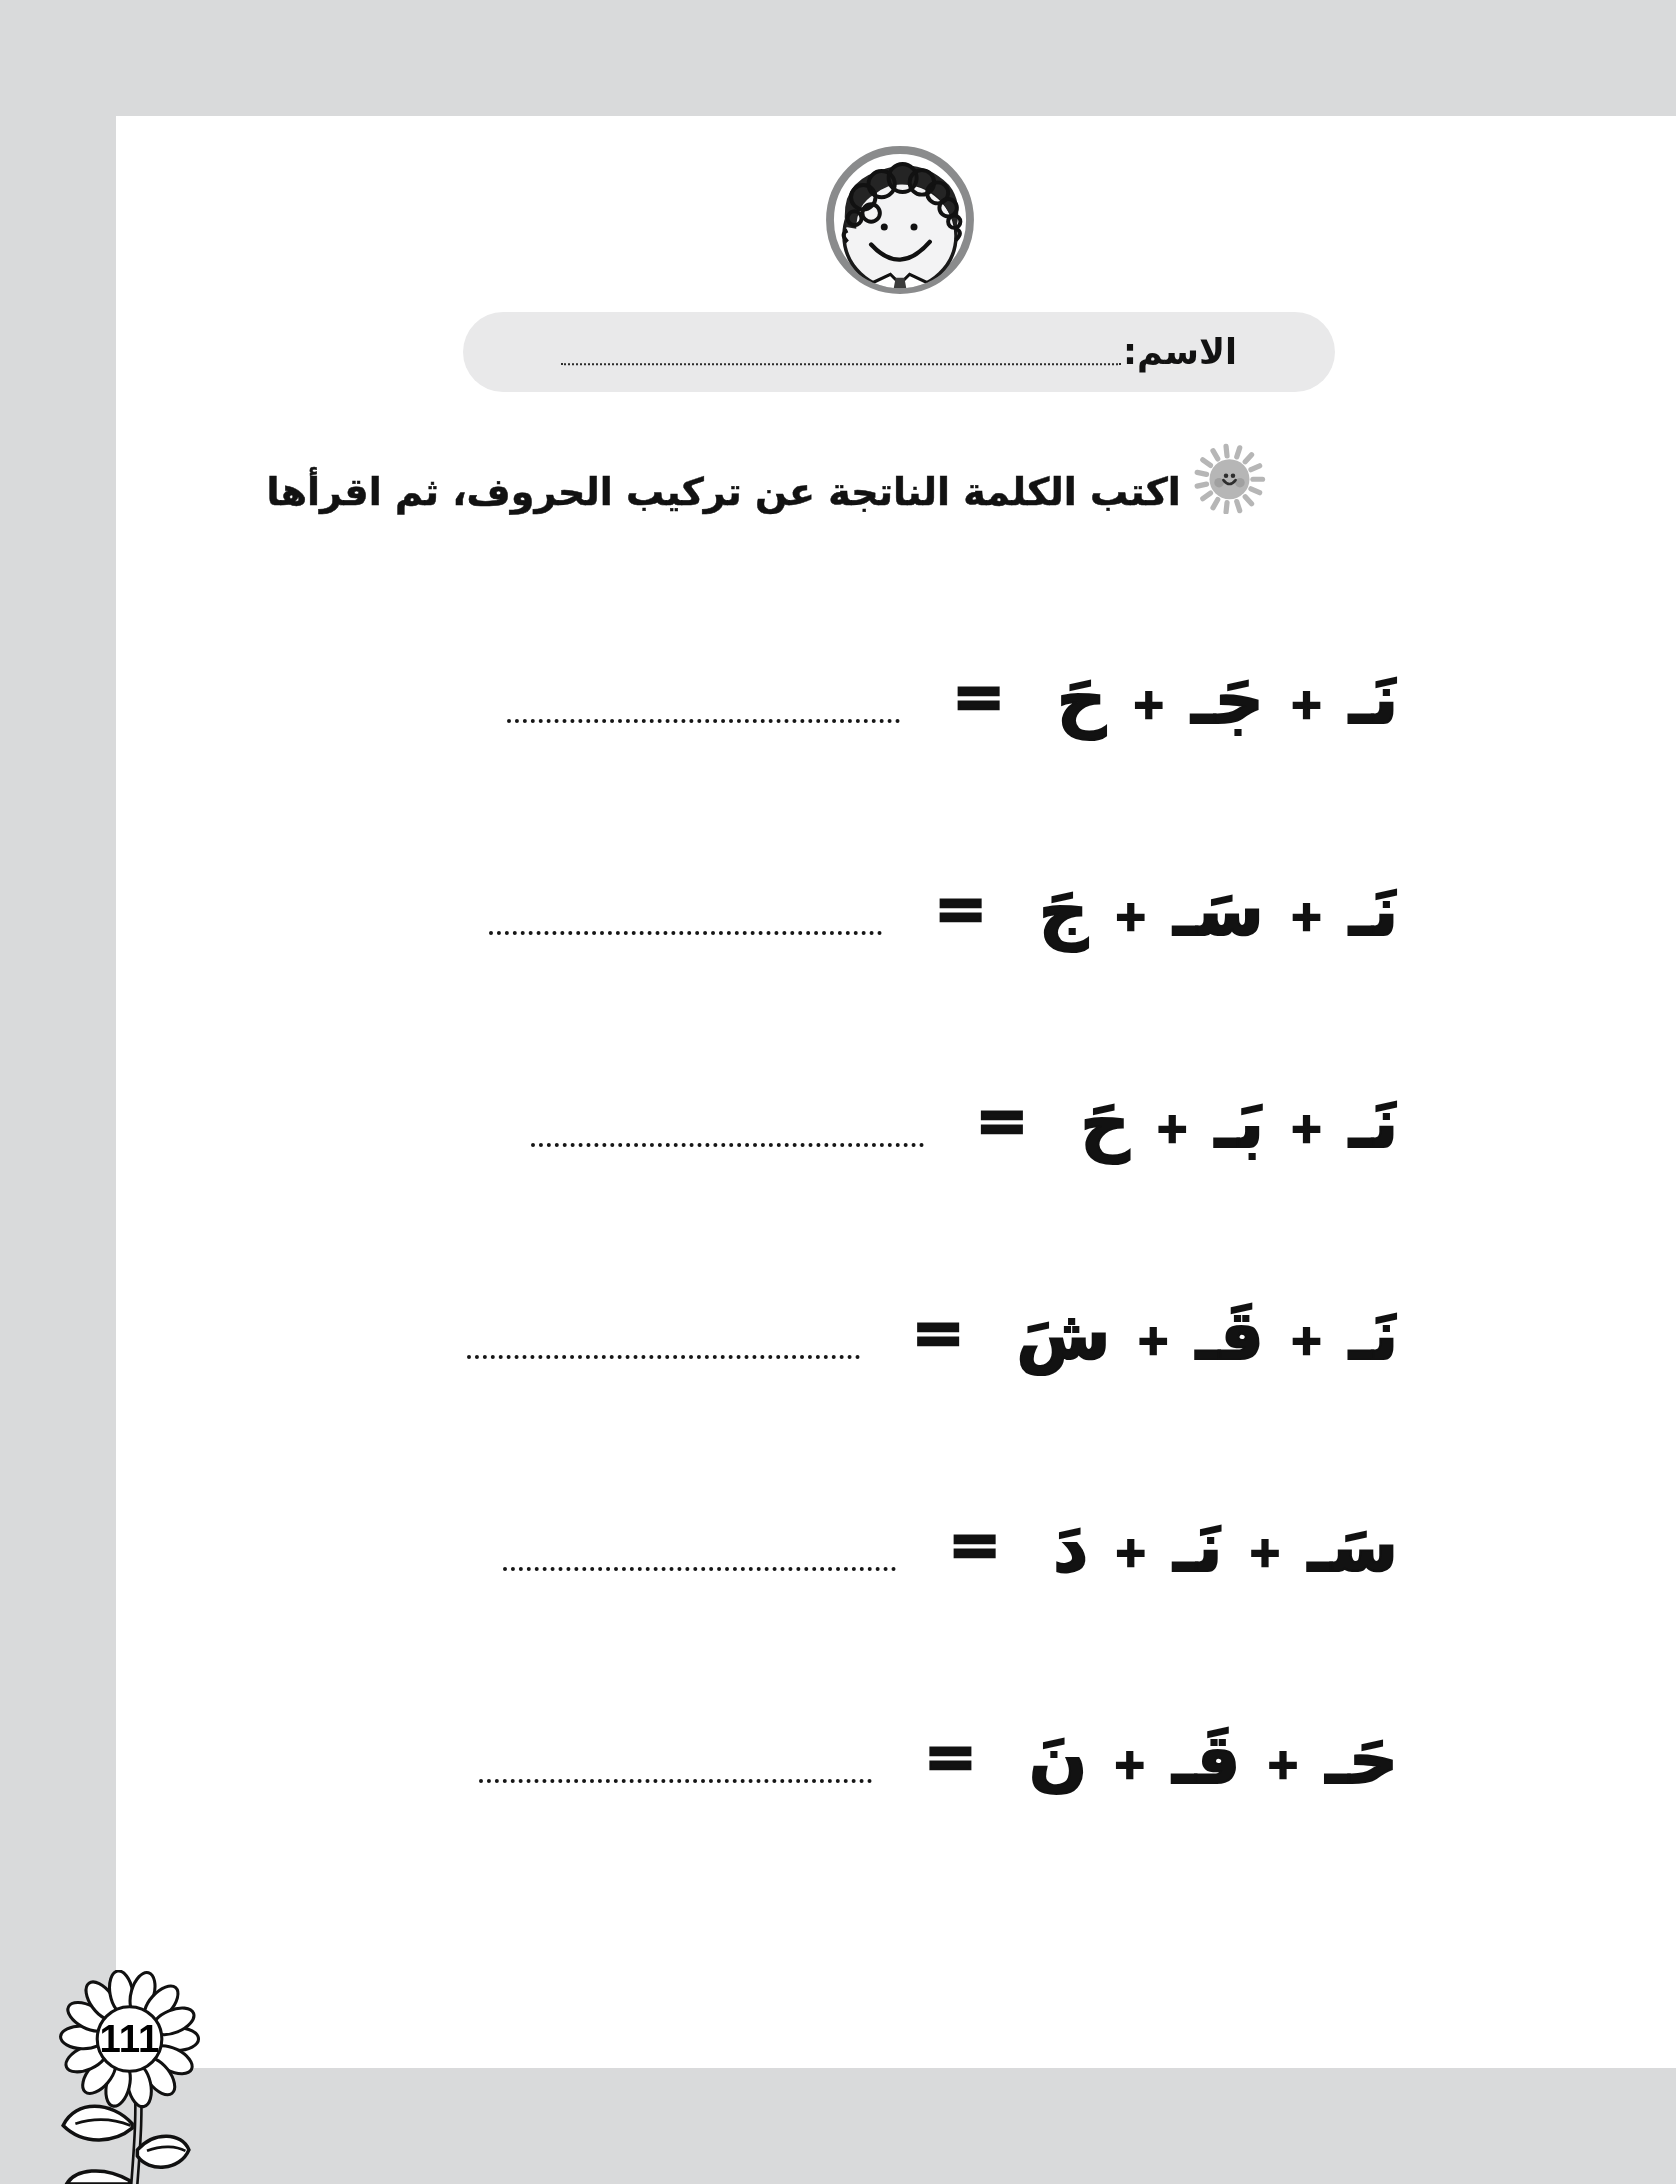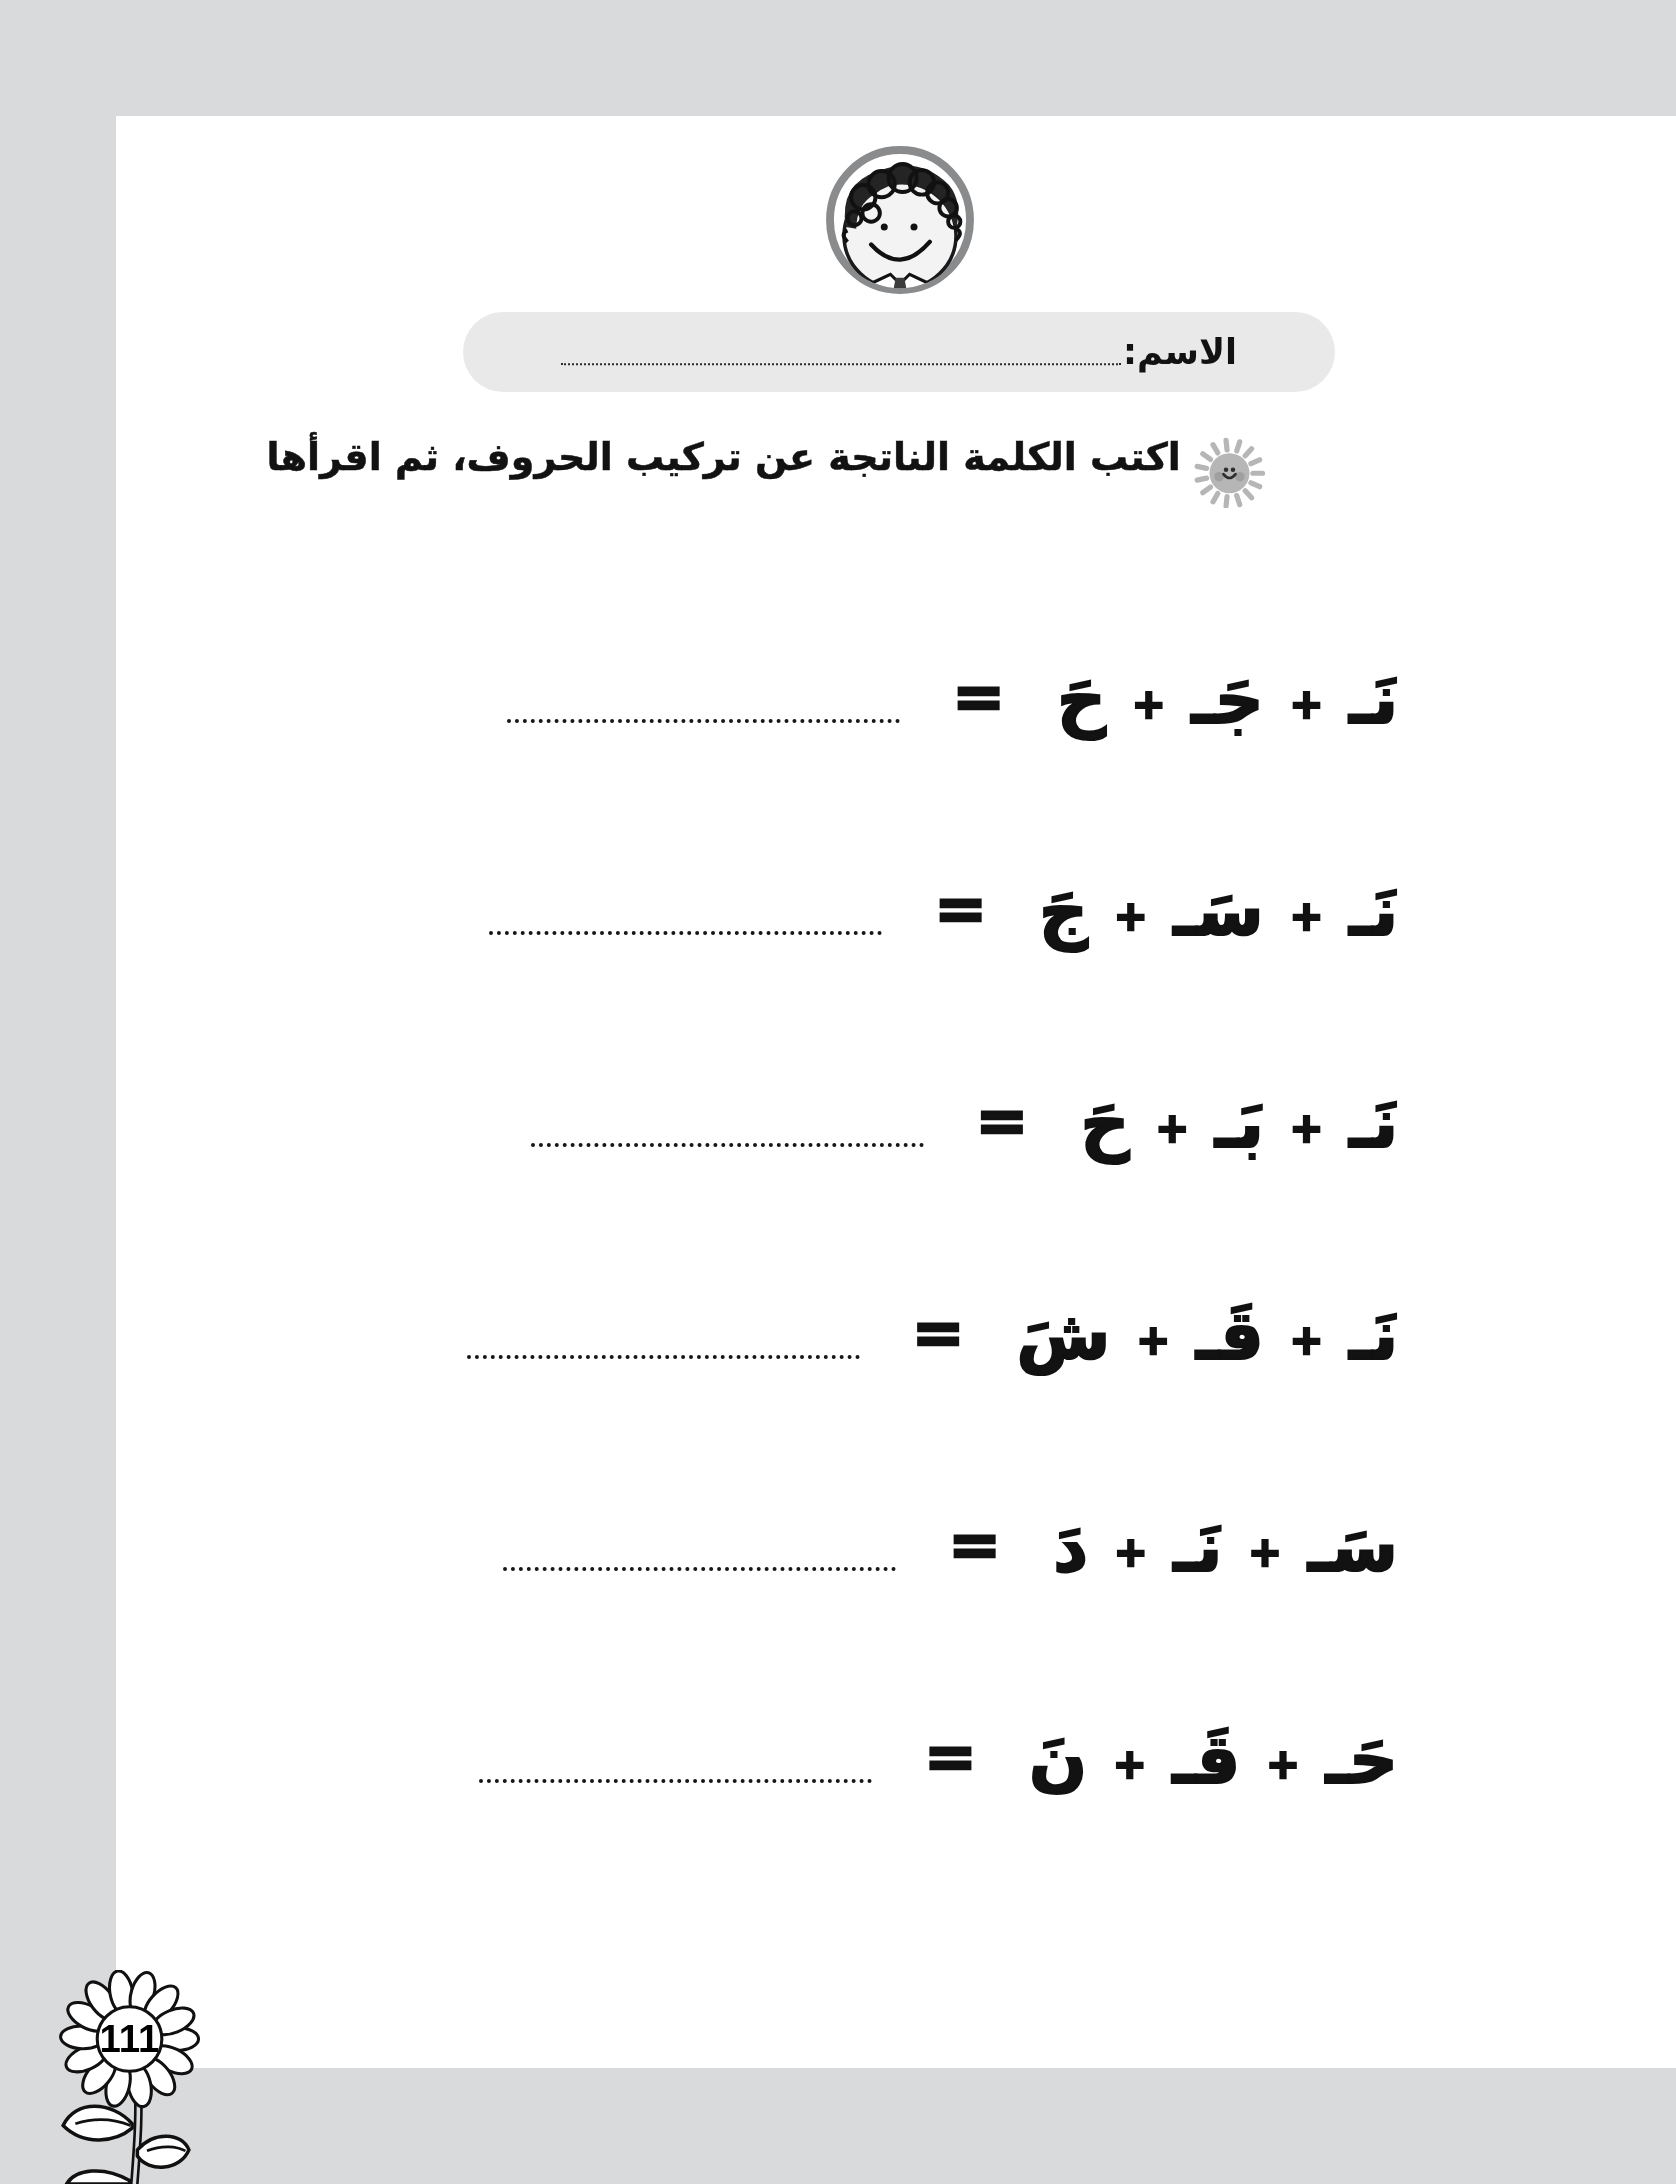--- a/index.html
+++ b/index.html
@@ -22,21 +22,21 @@
     padding:0 98px;box-sizing:border-box;
   }
   .name-label{font-size:35px;font-weight:bold;white-space:nowrap;}
   .name-dots{
     flex:1;height:0;border-bottom:2.6px dotted #2b2b2b;
     transform:translateY(12.2px);
   }
   
   .instruction{
     position:absolute;top:435px;right:411px;height:79px;
-    display:flex;direction:rtl;align-items:flex-start;gap:12.2px;
+    display:flex;direction:rtl;align-items:flex-end;gap:12.2px;
   }
   .sun{width:73px;height:73px;flex:0 0 auto;}
   .instruction-text{
     font-size:38px;font-weight:bold;white-space:nowrap;
     -webkit-text-stroke:0.5px #111;
   }
   
   .rows{position:absolute;left:428px;right:279px;top:634px;}
   .row{
     height:131px;margin-bottom:81px;

